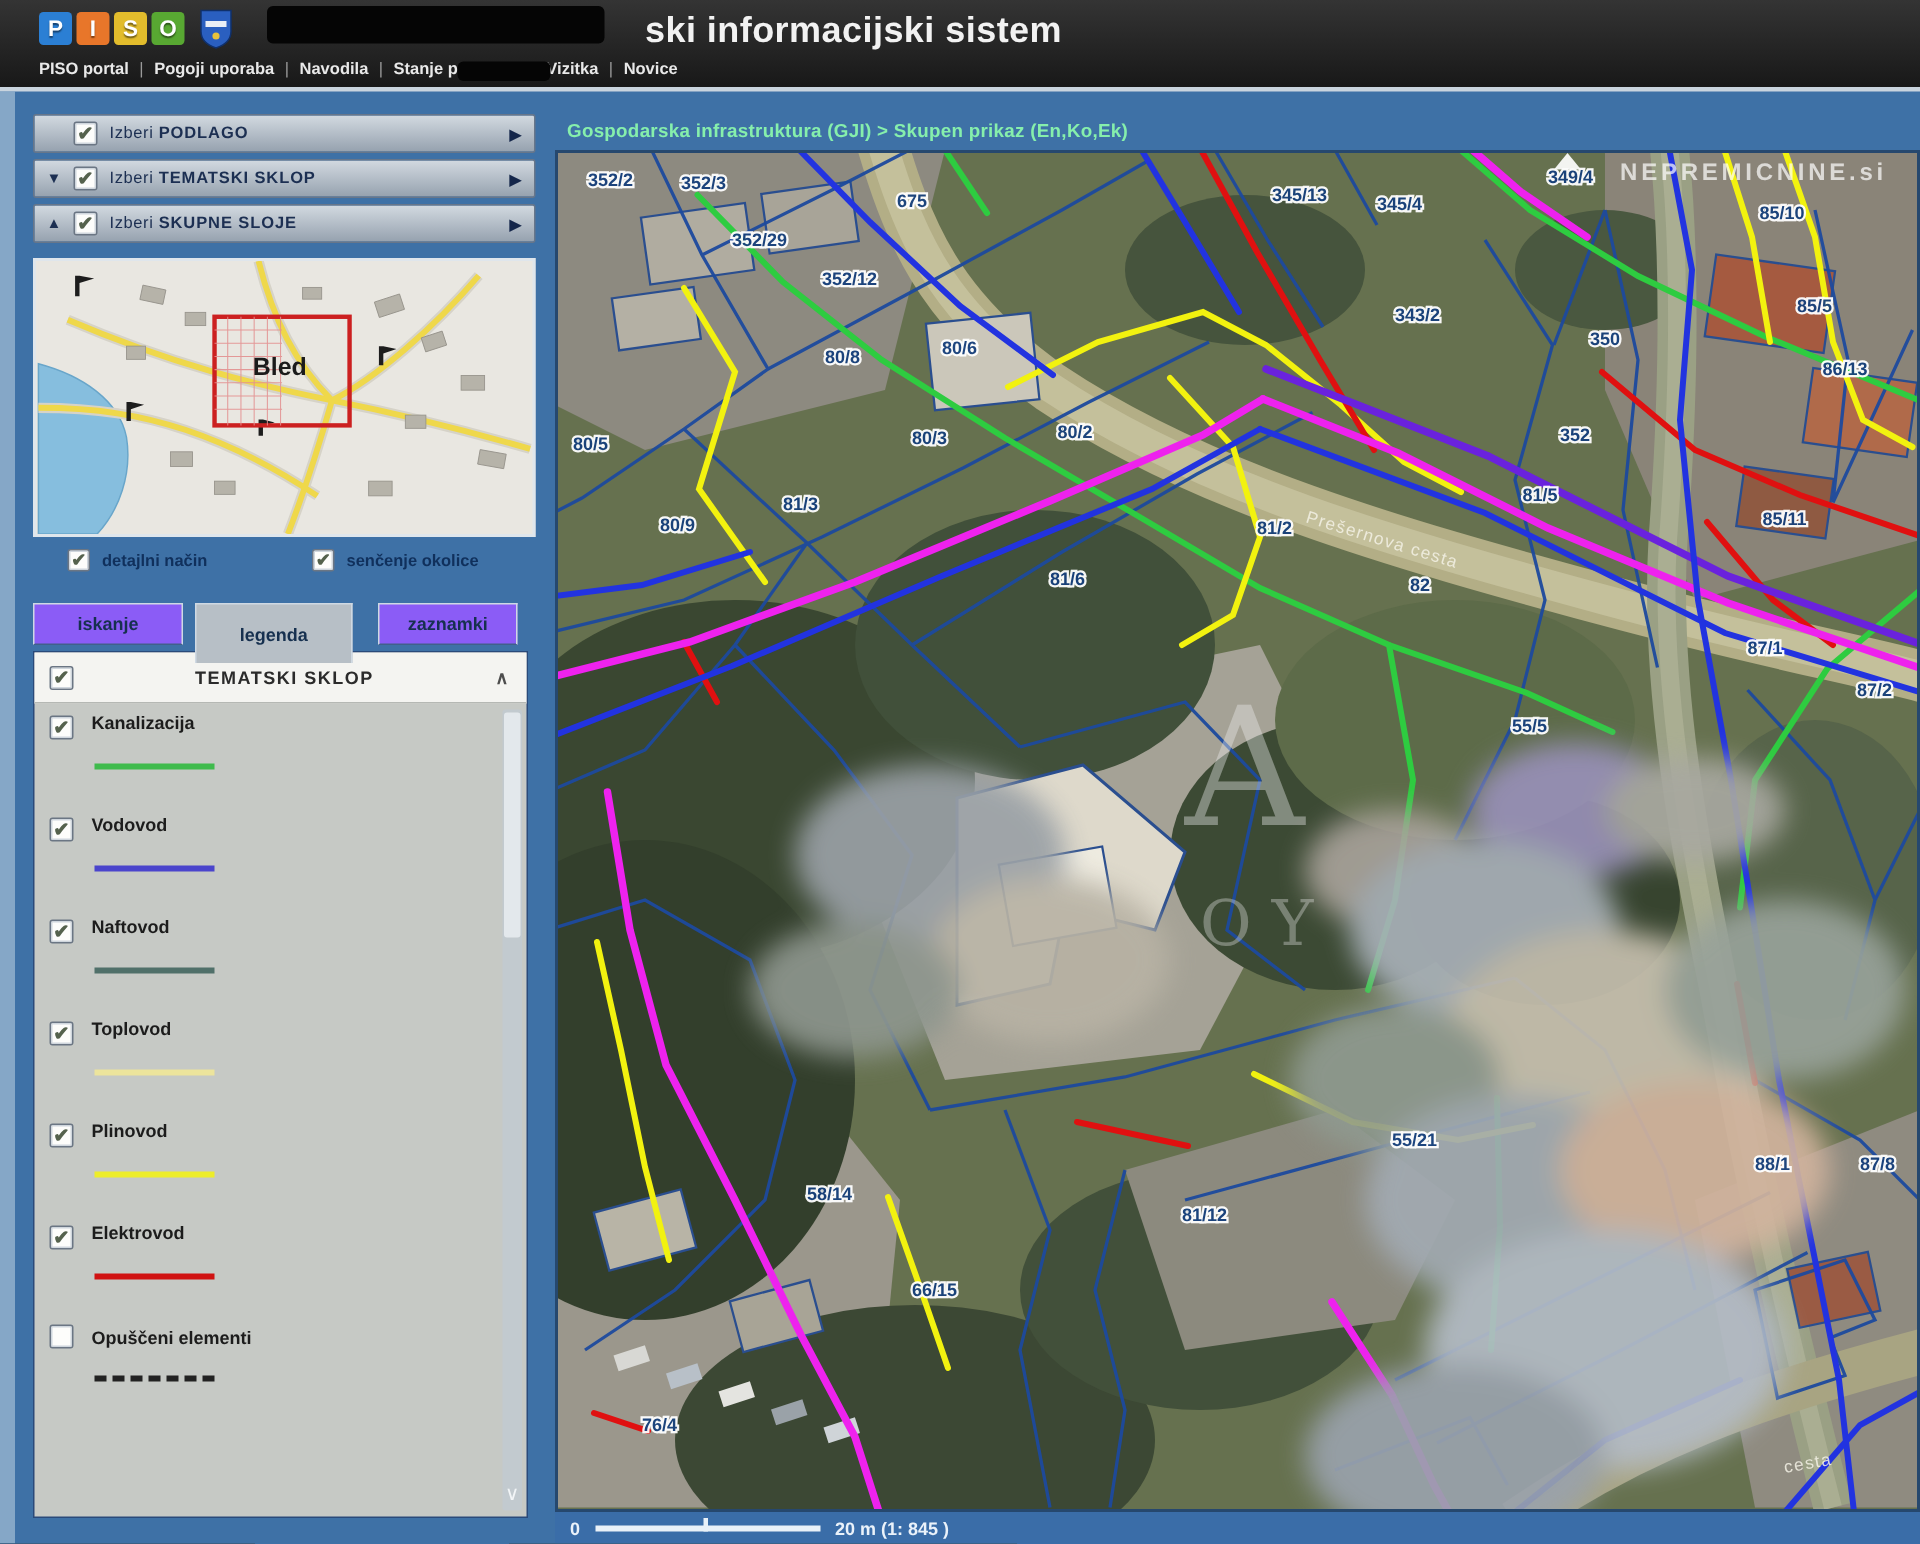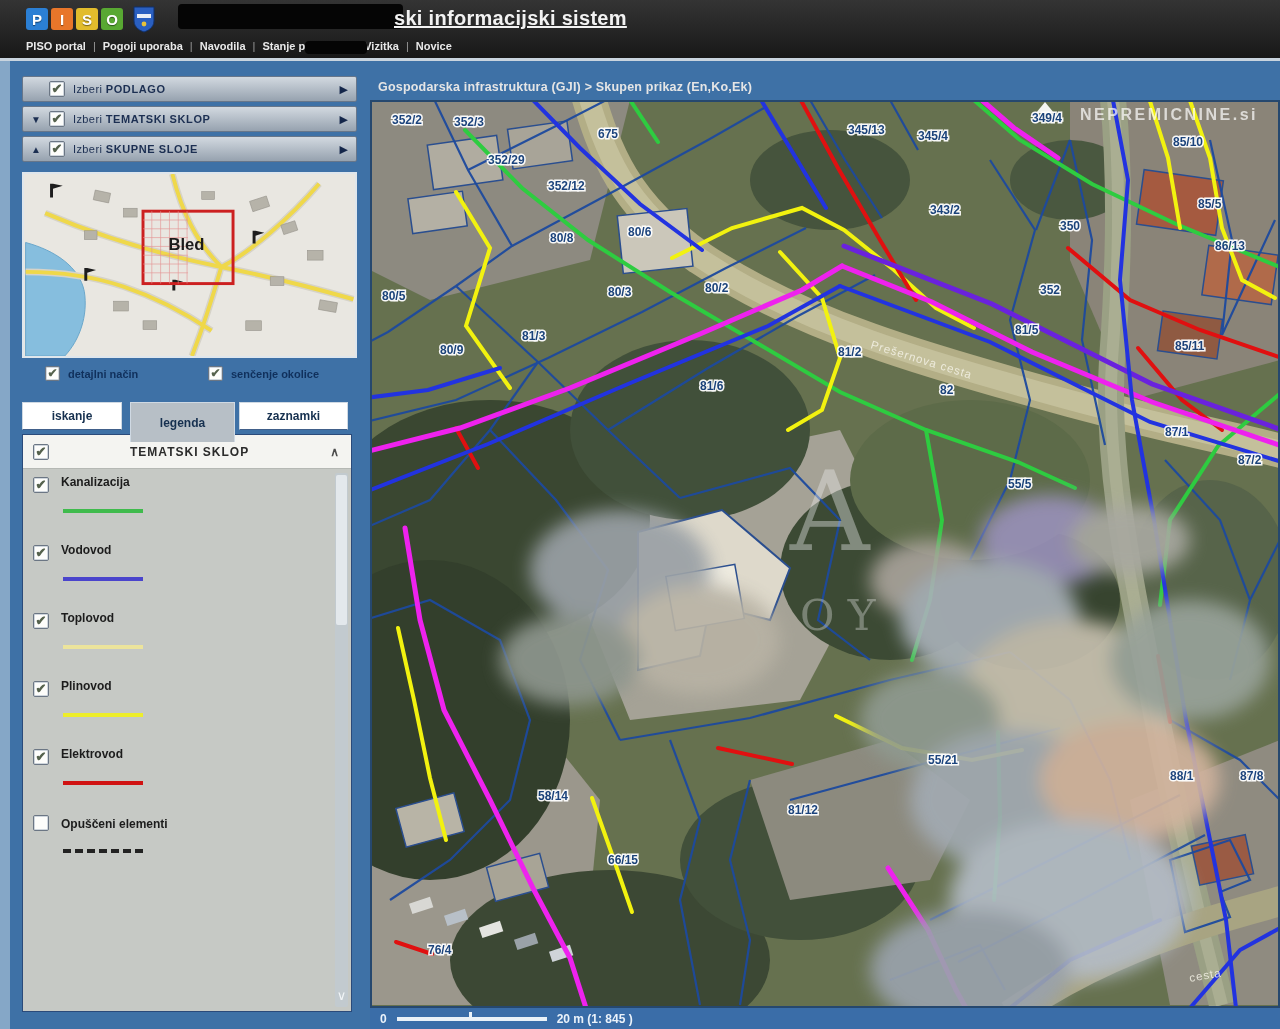--- a/index.html
+++ b/index.html
@@ -8,22 +8,22 @@
 
   
   .header{position:absolute;left:0;top:0;width:1280px;height:58px;
           background:linear-gradient(#343434,#181818);}
   .logo{position:absolute;left:26px;top:8px;display:flex;gap:3px;}
   .logo .lb{width:22px;height:22px;border-radius:3px;color:#fff;font-weight:bold;
             font-size:15px;display:flex;align-items:center;justify-content:center;
             text-shadow:0 1px 1px rgba(0,0,0,.5);}
   .shield{position:absolute;left:132px;top:5px;}
   .redact{position:absolute;background:#050505;border-radius:4px;}
-  .app-title{position:absolute;left:394px;top:7px;color:#f2f2f2;font-size:20px;
-             font-weight:bold;letter-spacing:.3px;text-decoration:underline;}
+  .app-title{position:absolute;left:430px;top:7px;color:#f2f2f2;font-size:24px;
+             font-weight:bold;letter-spacing:.3px;}
   .menubar{position:absolute;left:26px;top:40px;display:flex;gap:7px;
            font-size:11px;font-weight:bold;color:#e9e9e9;text-align:right;}
   .menubar .sep{color:#9a9a9a;font-weight:normal;}
   .menubar .mi{cursor:pointer;}
   .hdr-rule{position:absolute;left:0;top:58px;width:1280px;height:3px;background:#c9d4de;}
   .left-strip{position:absolute;left:0;top:61px;width:10px;height:968px;background:#9db9d2;opacity:.75;}
 
   
   .panel-bar{position:absolute;left:22px;width:335px;height:26px;
      background:linear-gradient(#d2d9e0,#96a2af);border:1px solid #67768a;border-radius:2px;
@@ -42,21 +42,21 @@
   
   .minimap{position:absolute;left:22px;top:172px;width:335px;height:186px;
            border:2px solid #dfe6ec;background:#e9e7e1;}
   .mm-label{font:bold 17px "Liberation Sans",sans-serif;fill:#1b1b1b;}
 
   
   .opt{position:absolute;display:flex;align-items:center;gap:8px;color:#10305c;
        font-size:11px;font-weight:bold;}
 
   
-  .tab{position:absolute;top:402px;height:28px;background:#ffffff;border:1px solid #cfd9e3;
+  .tab{position:absolute;top:402px;height:28px;background:#8b5cf6;border:1px solid #cfd9e3;
        border-bottom-color:#41608a;color:#16304f;font-size:12px;font-weight:bold;
        display:flex;align-items:center;justify-content:center;cursor:pointer;}
   .tab.active{background:#b7bfc6;height:40px;border-bottom:none;z-index:3;}
 
   
   .legend{position:absolute;left:22px;top:434px;width:330px;height:578px;
           background:#c6c9c5;border:1px solid #2a4a7a;z-index:2;}
   .leg-head{position:relative;height:34px;background:#f4f4f1;border-bottom:1px solid #b5b8b4;
             display:flex;align-items:center;padding:0 10px;}
   .leg-title{flex:1;text-align:center;font-size:12px;font-weight:bold;color:#2b2b2b;
@@ -68,21 +68,21 @@
   .leg-item .swatch{position:absolute;left:40px;top:40px;width:80px;height:0;
                     border-top-width:4px;border-top-style:solid;}
   .scrolltrack{position:absolute;right:3px;top:38px;width:13px;height:534px;
                background:#c2cacf;border-radius:2px;}
   .scrollthumb{position:absolute;left:1px;top:2px;width:11px;height:150px;background:#e3e8ec;
                border-radius:2px;cursor:pointer;}
   .scrolldown{position:absolute;left:0px;bottom:4px;width:13px;color:#f2f5f7;font-size:13px;
               text-align:center;cursor:pointer;}
 
   
-  .breadcrumb{position:absolute;left:378px;top:80px;color:#e5e5e5;font-size:12.5px;
+  .breadcrumb{position:absolute;left:378px;top:80px;color:#86efac;font-size:12.5px;
               font-weight:bold;letter-spacing:.2px;}
   .map-wrap{position:absolute;left:370px;top:100px;width:910px;height:908px;}
   .plbl{font:bold 12px "Liberation Sans",sans-serif;fill:#16407c;stroke:#ffffff;
         stroke-width:3px;paint-order:stroke;opacity:.95;}
   .street{font:11.5px "Liberation Sans",sans-serif;fill:#f4f2e6;opacity:.85;letter-spacing:1px;}
   .wm{font:bold 16px "Liberation Sans",sans-serif;fill:#ffffff;opacity:.7;letter-spacing:2.5px;}
   .ghost{font-family:"DejaVu Serif",serif;fill:#ececec;}
 
   
   .scalebar{position:absolute;left:370px;top:1008px;width:910px;height:21px;background:#3a6da8;
@@ -202,32 +202,33 @@
         <span>detajlni način</span>
       </div>
       <div class="opt" style="left: 208px; top: 366px;">
         <span class="cb small">✔</span>
         <span>senčenje okolice</span>
       </div>
     </div>
   <div id="tabs">
       <div class="tab" style="left: 22px; width: 100px;">iskanje</div>
       <div class="tab active" style="left: 130px; width: 105px;">legenda</div>
-      <div class="tab" style="left: 239px; width: 109px;">zaznamki</div>
+      <div class="tab" style="left: 252px; width: 93px;">zaznamki</div>
     </div>
 
   <div class="legend">
     <div class="leg-head">
       <span class="cb" id="leg-head-cb">✔</span>
       <span class="leg-title">TEMATSKI SKLOP</span>
       <span class="leg-up">∧</span>
     </div>
     <div id="legend-items">
         <div class="leg-item"><span class="cb">✔</span><span class="leg-label">Kanalizacija</span><div class="swatch" style="border-top-color: rgb(63, 187, 77); border-top-style: solid;"></div></div>
         <div class="leg-item"><span class="cb">✔</span><span class="leg-label">Vodovod</span><div class="swatch" style="border-top-color: rgb(74, 68, 204); border-top-style: solid;"></div></div>
+        <div class="leg-item"><span class="cb">✔</span><span class="leg-label">Naftovod</span><div class="swatch" style="border-top-color: rgb(80, 112, 106); border-top-style: solid;"></div></div>
         <div class="leg-item"><span class="cb">✔</span><span class="leg-label">Toplovod</span><div class="swatch" style="border-top-color: rgb(236, 228, 156); border-top-style: solid;"></div></div>
         <div class="leg-item"><span class="cb">✔</span><span class="leg-label">Plinovod</span><div class="swatch" style="border-top-color: rgb(237, 237, 42); border-top-style: solid;"></div></div>
         <div class="leg-item"><span class="cb">✔</span><span class="leg-label">Elektrovod</span><div class="swatch" style="border-top-color: rgb(208, 18, 18); border-top-style: solid;"></div></div>
         <div class="leg-item"><span class="cb"></span><span class="leg-label">Opuščeni elementi</span><div class="swatch" style="border-top-color: rgb(34, 34, 34); border-top-style: dashed;"></div></div>
       </div>
     <div class="scrolltrack">
       <div class="scrollthumb"></div>
       <div class="scrolldown">∨</div>
     </div>
   </div>

